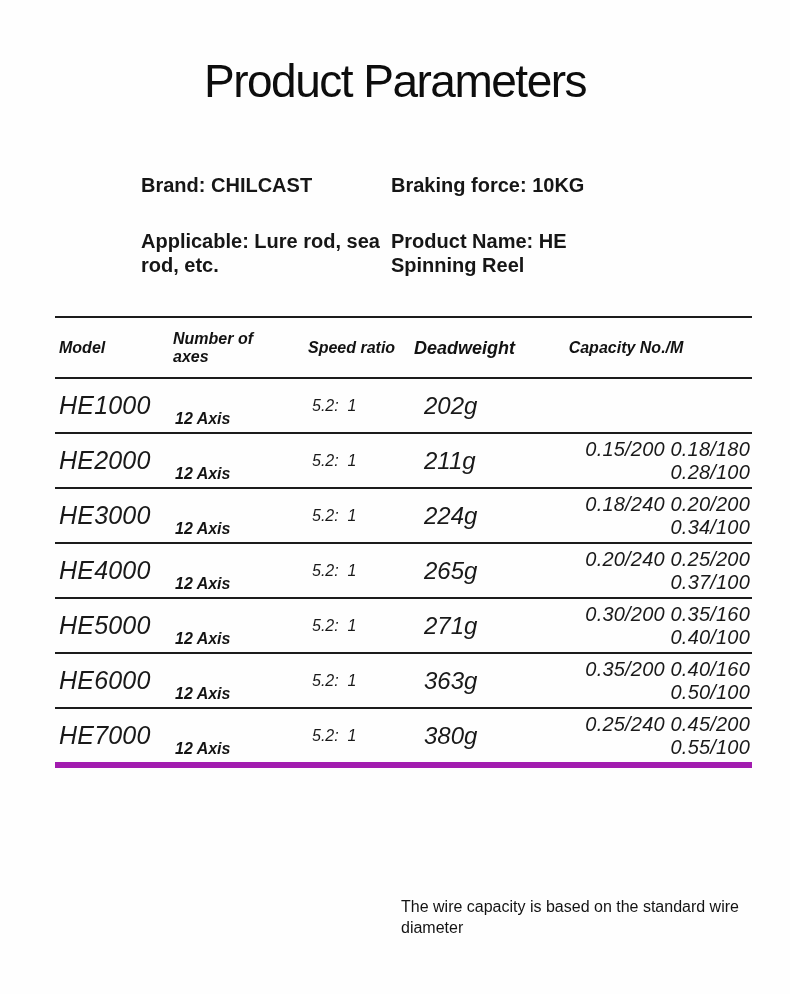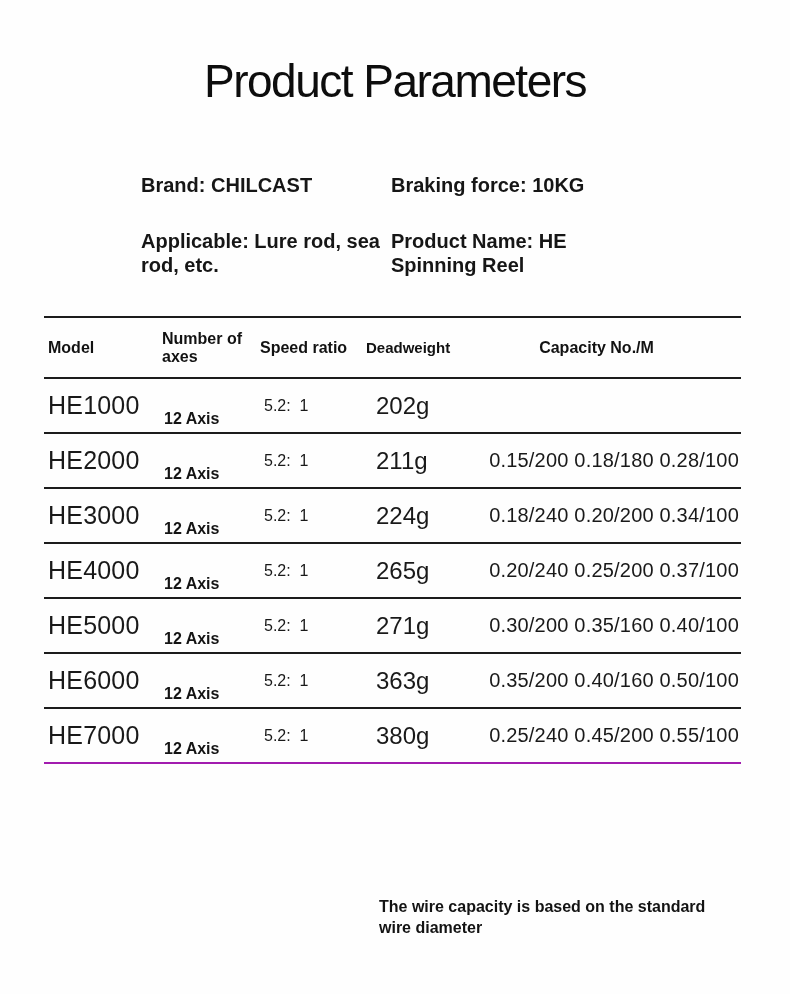--- a/index.html
+++ b/index.html
@@ -36,59 +36,60 @@
     font-size:20px;
     font-weight:bold;
     color:#161616;
     line-height:24px;
   }
   .info-item.narrow { max-width:192px; }
 
   
   .param-table {
     position:absolute;
-    left:44px;
+    left:55px;
     top:316px;
     width:697px;
-    border-bottom:2px solid #a21caf;
+    border-bottom:6px solid #a21caf;
+    font-style:italic;
   }
   .tr {
     display:flex;
     align-items:center;
     border-top:2px solid #1c1c1c;
     height:55px;
   }
   .tr.head { height:61px; }
   .td { flex:0 0 auto; }
   .col-model    { width:115px; padding-left:4px; }
   .col-axes     { width:97px;  padding-left:5px; }
-  .col-speed    { width:106px; padding-left:8px; }
+  .col-speed    { width:106px; padding-left:8px;margin-left:37px; }
   .col-weight   { width:104px; padding-left:14px; }
   .col-capacity { flex:1 1 auto; text-align:right; padding-right:2px; }
 
   .head .td { font-weight:bold; font-size:16px; line-height:18px; color:#121212; }
   .head .col-axes   { padding-left:3px; }
   .head .col-speed  { padding-left:4px; }
-  .head .col-weight { padding-left:4px; font-size:15px; }
+  .head .col-weight { padding-left:4px; font-size:18px; }
   .head .col-capacity { text-align:center; padding-right:14px; }
 
   .body-row .col-model  { font-size:25px; font-weight:400; letter-spacing:0.2px; color:#191919; }
   .body-row .col-axes   { font-size:16px; font-weight:bold; position:relative; top:-3px;margin-top:32px; }
   .body-row .col-speed  { font-size:16px; white-space:pre; color:#191919; }
   .body-row .col-weight { font-size:24px; color:#191919; }
   .body-row .col-capacity { font-size:20px; letter-spacing:0.2px; color:#191919; }
 
   
   .footnote {
     position:absolute;
-    left:379px;
+    left:401px;
     top:897px;
     width:358px;
     font-size:16px;
-    font-weight:bold;
+    font-weight:normal;
     line-height:20.5px;
     color:#131313;
   }
 </style>
 </head>
 <body>
 
 <h1 class="page-title">Product Parameters</h1>
 
 <div class="info">

